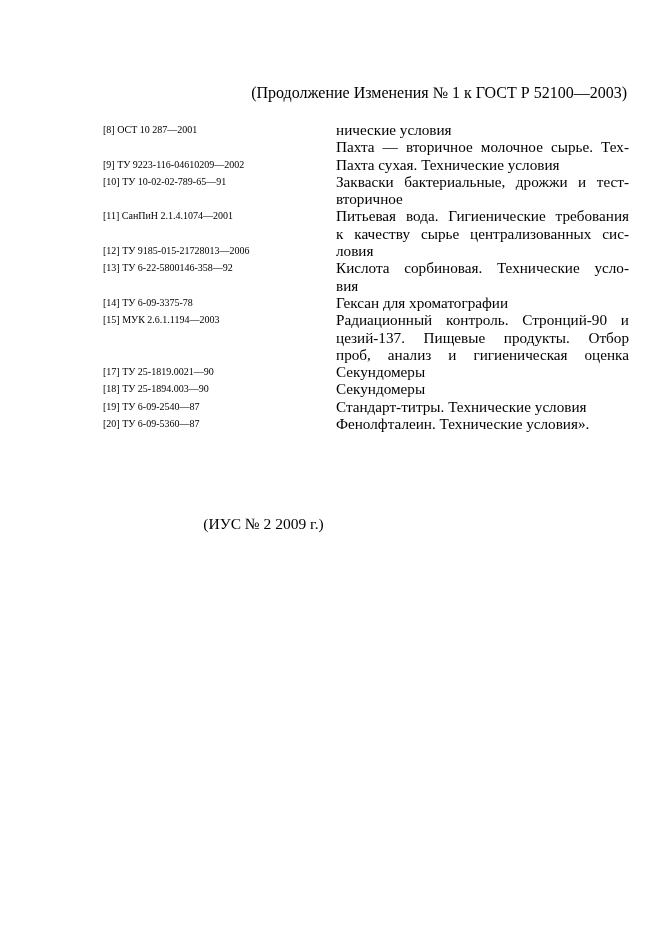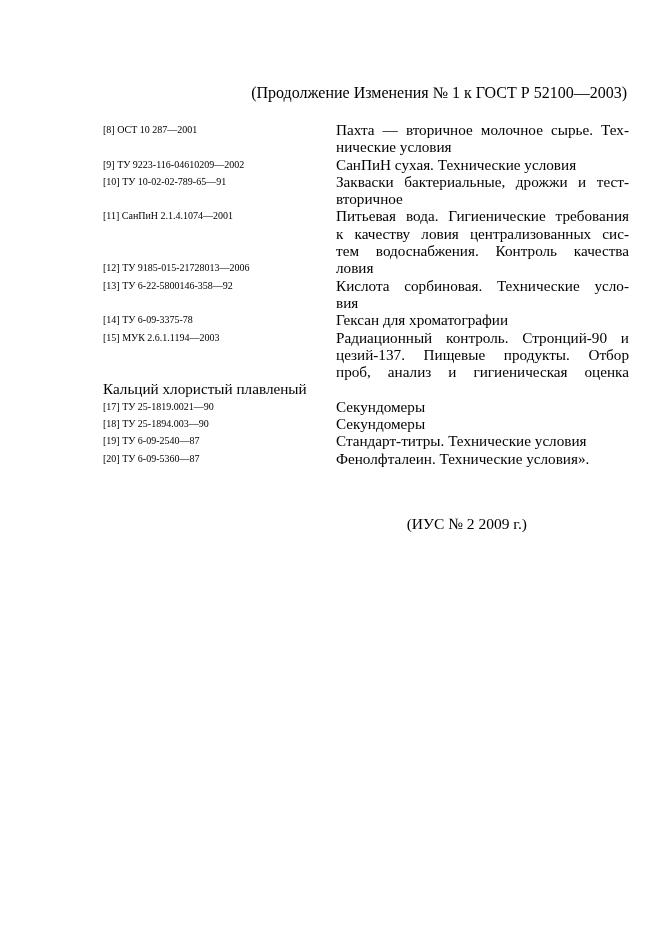--- a/index.html
+++ b/index.html
@@ -53,57 +53,56 @@
       white-space: nowrap;
     }
     .ref-title .line.last {
       text-align-last: left;
     }
     .footer {
       position: absolute;
       top: 514px;
       left: 0;
       width: 527px;
-      text-align: right;
+      text-align: center;
       font-size: 15.5px;
       line-height: 20px;
     }
   </style>
 </head>
 <body>
 
 <div class="header">(Продолжение Изменения № 1 к ГОСТ  Р 52100—2003)</div>
 
 <div class="refs">
   <div class="ref-row">
     <div class="ref-code">[8] ОСТ 10 287—2001</div>
     <div class="ref-title">
+      <span class="line last">нические условия</span>
       <span class="line">Пахта — вторичное молочное сырье. Тех-</span>
-      <span class="line last">нические условия</span>
     </div>
   </div>
   <div class="ref-row">
     <div class="ref-code">[9] ТУ 9223-116-04610209—2002</div>
     <div class="ref-title">
-      <span class="line last">СанПиН сухая. Технические условия</span>
+      <span class="line last">Пахта сухая. Технические условия</span>
     </div>
   </div>
   <div class="ref-row">
     <div class="ref-code">[10] ТУ 10-02-02-789-65—91</div>
     <div class="ref-title">
       <span class="line">Закваски бактериальные, дрожжи и тест-</span>
       <span class="line last">вторичное</span>
     </div>
   </div>
   <div class="ref-row">
     <div class="ref-code">[11] СанПиН 2.1.4.1074—2001</div>
     <div class="ref-title">
       <span class="line">Питьевая вода. Гигиенические требования</span>
-      <span class="line">к качеству ловия централизованных сис-</span>
-      <span class="line">тем водоснабжения. Контроль  качества</span>
+      <span class="line">к качеству сырье централизованных сис-</span>
     </div>
   </div>
   <div class="ref-row">
     <div class="ref-code">[12] ТУ 9185-015-21728013—2006</div>
     <div class="ref-title">
       <span class="line last">ловия</span>
     </div>
   </div>
   <div class="ref-row">
     <div class="ref-code">[13] ТУ 6-22-5800146-358—92</div>
@@ -120,23 +119,20 @@
   </div>
   <div class="ref-row">
     <div class="ref-code">[15] МУК 2.6.1.1194—2003</div>
     <div class="ref-title">
       <span class="line">Радиационный контроль. Стронций-90 и</span>
       <span class="line">цезий-137. Пищевые продукты. Отбор</span>
       <span class="line">проб, анализ и гигиеническая оценка</span>
     </div>
   </div>
   <div class="ref-row">
-    <div class="ref-title">
-      <span class="line last">Кальций хлористый плавленый</span>
-    </div>
   </div>
   <div class="ref-row">
     <div class="ref-code">[17] ТУ 25-1819.0021—90</div>
     <div class="ref-title">
       <span class="line last">Секундомеры</span>
     </div>
   </div>
   <div class="ref-row">
     <div class="ref-code">[18] ТУ 25-1894.003—90</div>
     <div class="ref-title">

